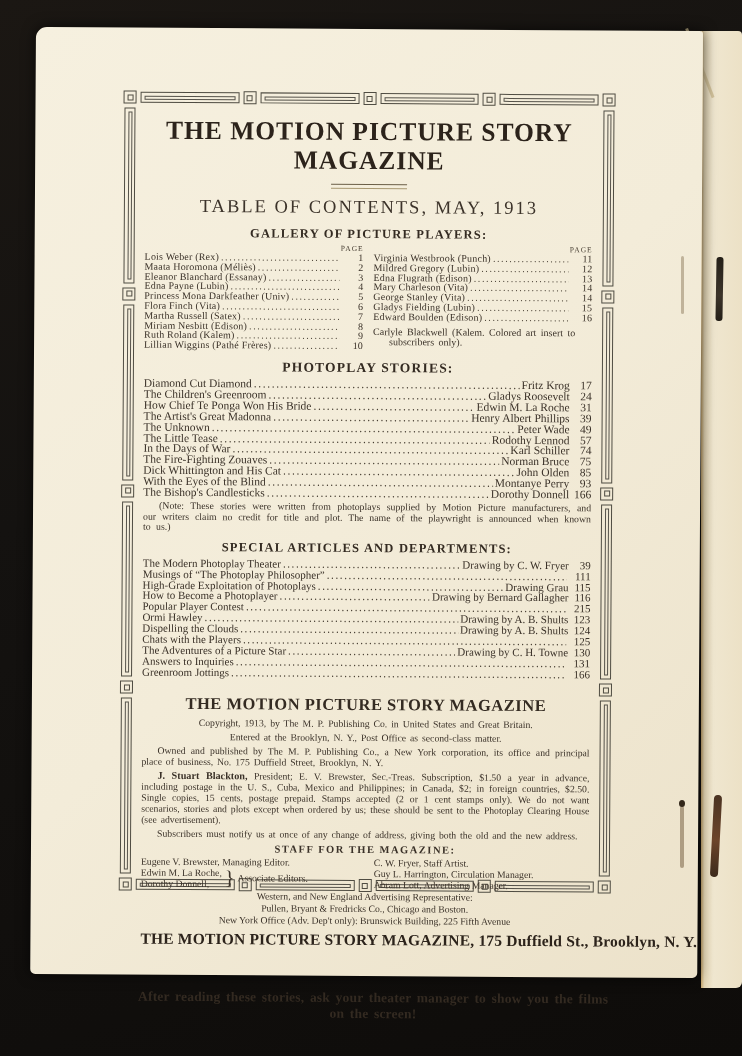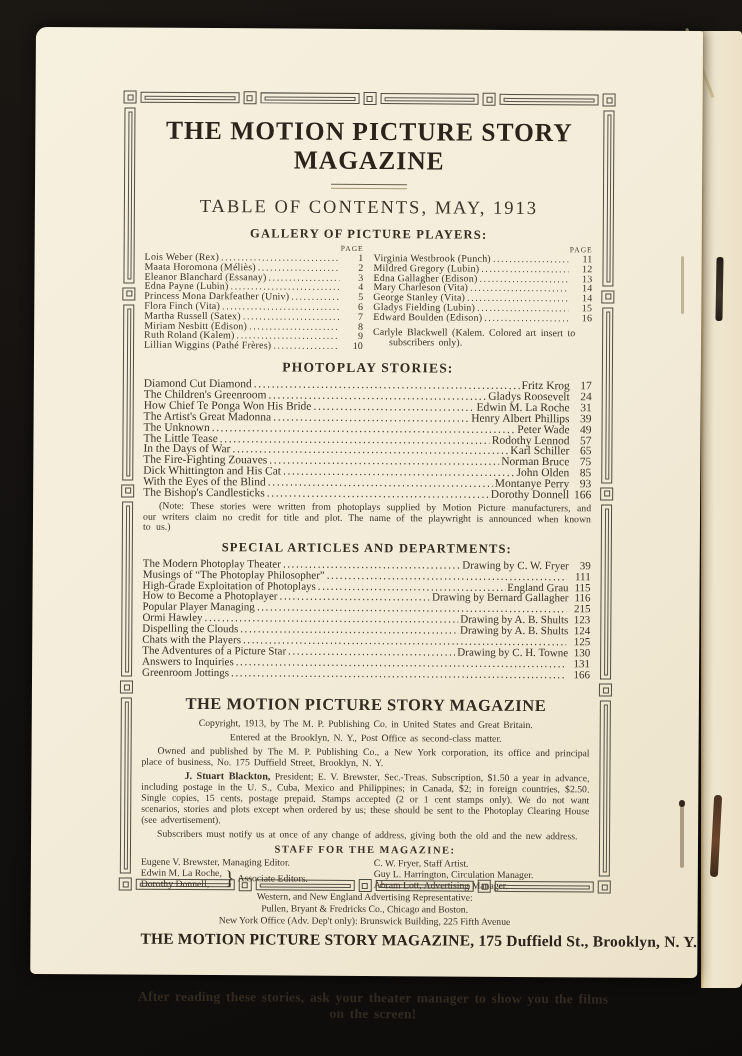--- a/index.html
+++ b/index.html
@@ -83,21 +83,21 @@
   .dlist{margin-top:3px;}
   .dlist .toc-row{font-size:11px;line-height:10.9px;}
 
   .note{margin-top:3px;font-size:9.8px;line-height:10.6px;text-align:justify;
     text-indent:16px;word-spacing:3px;}
 
   .imprint-head{margin-top:16px;font-size:16.5px;letter-spacing:.5px;}
   .imp{font-size:9.7px;line-height:11px;word-spacing:1.5px;}
   .imp.center{text-align:center;margin-top:3px;}
   .imp.just{text-align:justify;text-indent:16px;margin-top:3px;}
-  .imp b{font-size:10.2px;margin-left:27px;}
+  .imp b{font-size:10.2px;}
   .staff-head{margin-top:4px;text-align:center;font-weight:700;font-size:10.5px;letter-spacing:1.5px;}
   .staff-cols{display:flex;margin-top:2px;font-size:9.7px;line-height:11px;}
   .staff-left{flex:0 0 52%;}
   .staff-right{flex:1 1 auto;}
   .assoc{display:flex;align-items:center;}
   .brace{font-size:20px;font-weight:400;margin:0 3px;color:#3a3128;}
   .rep{text-align:center;font-size:9.7px;line-height:11px;margin-top:1px;}
   .address{margin-top:5px;text-align:center;font-weight:700;font-size:15.5px;
     letter-spacing:.2px;color:#2c231b;white-space:nowrap;}
   .tagline{position:absolute;left:-12px;width:490px;top:886px;text-align:center;
@@ -224,21 +224,21 @@
               <span class="t">Virginia Westbrook (Punch)</span>
               <span class="dots">............................................................................................................................................</span>
               <span class="p">11</span>
             </div>
             <div class="toc-row">
               <span class="t">Mildred Gregory (Lubin)</span>
               <span class="dots">............................................................................................................................................</span>
               <span class="p">12</span>
             </div>
             <div class="toc-row">
-              <span class="t">Edna Gallagher (Edison)</span>
+              <span class="t">Edna Flugrath (Edison)</span>
               <span class="dots">............................................................................................................................................</span>
               <span class="p">13</span>
             </div>
             <div class="toc-row">
               <span class="t">Mary Charleson (Vita)</span>
               <span class="dots">............................................................................................................................................</span>
               <span class="p">14</span>
             </div>
             <div class="toc-row">
               <span class="t">George Stanley (Vita)</span>
@@ -295,21 +295,21 @@
         <div class="toc-row">
           <span class="t">The Little Tease</span>
           <span class="dots">............................................................................................................................................</span>
           <span class="a">Rodothy Lennod</span>
           <span class="p">57</span>
         </div>
         <div class="toc-row">
           <span class="t">In the Days of War</span>
           <span class="dots">............................................................................................................................................</span>
           <span class="a">Karl Schiller</span>
-          <span class="p">65</span>
+          <span class="p">74</span>
         </div>
         <div class="toc-row">
           <span class="t">The Fire-Fighting Zouaves</span>
           <span class="dots">............................................................................................................................................</span>
           <span class="a">Norman Bruce</span>
           <span class="p">75</span>
         </div>
         <div class="toc-row">
           <span class="t">Dick Whittington and His Cat</span>
           <span class="dots">............................................................................................................................................</span>
@@ -340,31 +340,31 @@
           <span class="p">39</span>
         </div>
         <div class="toc-row">
           <span class="t">Musings of “The Photoplay Philosopher”</span>
           <span class="dots">............................................................................................................................................</span>
           <span class="p">111</span>
         </div>
         <div class="toc-row">
           <span class="t">High-Grade Exploitation of Photoplays</span>
           <span class="dots">............................................................................................................................................</span>
-          <span class="a">England Grau</span>
+          <span class="a">Drawing Grau</span>
           <span class="p">115</span>
         </div>
         <div class="toc-row">
           <span class="t">How to Become a Photoplayer</span>
           <span class="dots">............................................................................................................................................</span>
           <span class="a">Drawing by Bernard Gallagher</span>
           <span class="p">116</span>
         </div>
         <div class="toc-row">
-          <span class="t">Popular Player Managing</span>
+          <span class="t">Popular Player Contest</span>
           <span class="dots">............................................................................................................................................</span>
           <span class="p">215</span>
         </div>
         <div class="toc-row">
           <span class="t">Ormi Hawley</span>
           <span class="dots">............................................................................................................................................</span>
           <span class="a">Drawing by A. B. Shults</span>
           <span class="p">123</span>
         </div>
         <div class="toc-row">

